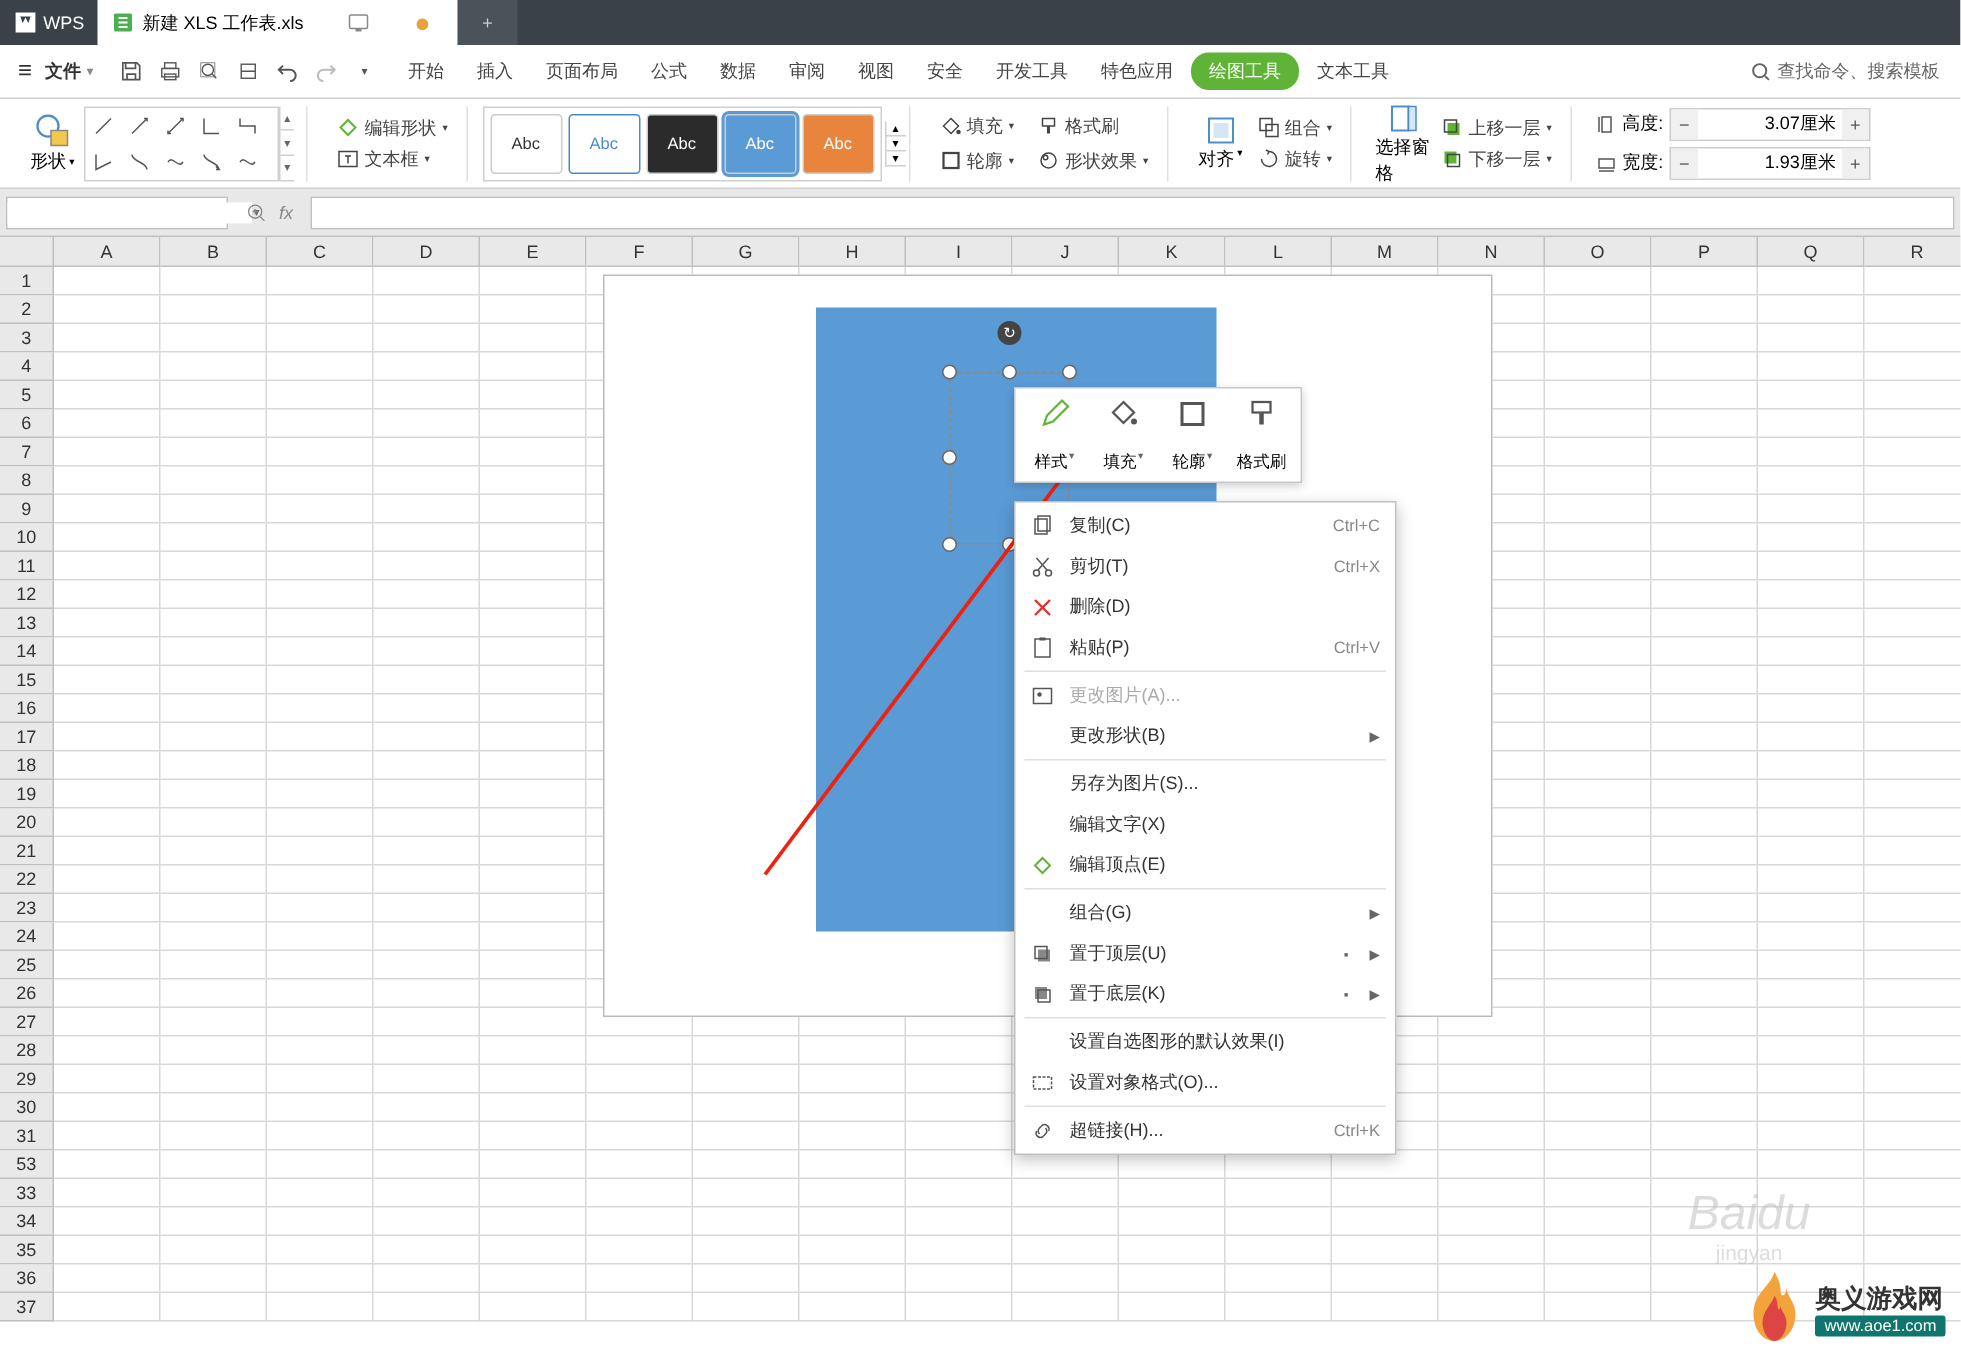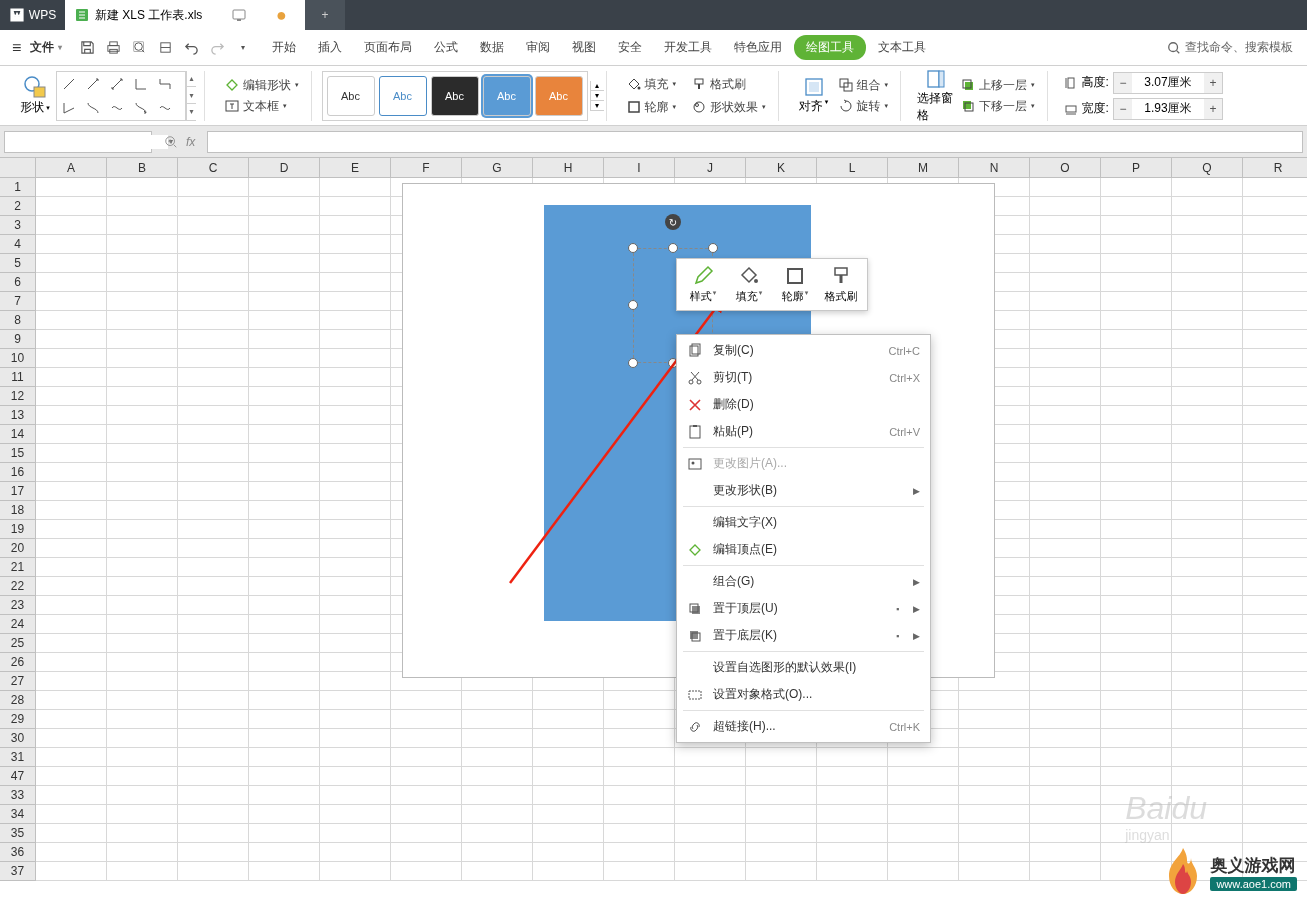--- a/index.html
+++ b/index.html
@@ -54,21 +54,21 @@
 .style-scroll { width: 14px; display: flex; flex-direction: column; }
 .style-scroll div { flex: 1; display: flex; align-items: center; justify-content: center; font-size: 8px; border-left: 1px solid #d0d0d0; border-bottom: 1px solid #d0d0d0; }
 .fill-group { display: flex; flex-direction: column; gap: 2px; }
 .align-main { display: flex; flex-direction: column; align-items: center; width: 38px; }
 .align-main svg { width: 22px; height: 22px; }
 .size-group { display: flex; flex-direction: column; gap: 4px; }
 .size-row { display: flex; align-items: center; gap: 4px; }
 .size-row svg { width: 14px; height: 14px; color: #555; }
 .spinner { display: flex; align-items: center; border: 1px solid #ccc; height: 22px; }
 .spinner button { width: 18px; height: 20px; border: none; background: #f0f0f0; color: #555; cursor: pointer; }
-.spinner input { width: 72px; border: none; text-align: center; padding: 0 4px; outline: none; }
+.spinner input { width: 96px; border: none; text-align: right; padding: 0 4px; outline: none; }
 
 
 .formula-bar { height: 32px; background: #e8e8e8; border-bottom: 1px solid #c0c0c0; display: flex; align-items: center; padding: 0 4px; gap: 4px; }
 .name-box { width: 148px; height: 22px; background: #fff; border: 1px solid #c0c0c0; display: flex; align-items: center; }
 .name-box input { flex: 1; border: none; padding: 0 4px; outline: none; }
 .name-box .dd { width: 16px; text-align: center; color: #666; font-size: 8px; border-left: 1px solid #ddd; }
 .fx-icons { display: flex; align-items: center; gap: 8px; color: #888; padding: 0 8px; }
 .fx-input { flex: 1; height: 22px; background: #fff; border: 1px solid #c0c0c0; }
 
 
@@ -88,35 +88,35 @@
 .sel-shape { position: absolute; }
 .sel-border { position: absolute; inset: 0; border: 1px dashed #888; }
 .handle { position: absolute; width: 10px; height: 10px; background: #fff; border: 1px solid #666; border-radius: 50%; }
 .rot-handle { position: absolute; width: 16px; height: 16px; background: #444; border-radius: 50%; display: flex; align-items: center; justify-content: center; color: #fff; font-size: 10px; }
 .arrow-annot { position: absolute; pointer-events: none; }
 
 
 .mini-toolbar { position: absolute; background: #fff; border: 1px solid #c8c8c8; box-shadow: 0 2px 6px rgba(0,0,0,0.2); display: flex; padding: 4px; gap: 2px; }
 .mini-btn { display: flex; flex-direction: column; align-items: center; width: 44px; padding: 2px; }
 .mini-btn svg { width: 22px; height: 22px; }
-.mini-btn span { font-size: 11px; margin-top: 2px; font-family: Liberation Serif, serif; }
+.mini-btn span { font-size: 11px; margin-top: 13px; font-family: Liberation Serif, serif; }
 .mini-btn .dd-arrow { font-size: 7px; color: #666; }
 
 
 .ctx-menu { position: absolute; background: #fff; border: 1px solid #c0c0c0; box-shadow: 0 3px 10px rgba(0,0,0,0.25); width: 255px; padding: 2px 0; }
 .ctx-item { display: flex; align-items: center; height: 27px; padding: 0 10px; gap: 10px; color: #333; cursor: pointer; }
 .ctx-item.disabled { color: #aaa; }
 .ctx-item .ico { width: 16px; height: 16px; display: flex; align-items: center; justify-content: center; color: #555; }
 .ctx-item .lbl { flex: 1; }
 .ctx-item .shortcut { color: #888; font-size: 11px; }
 .ctx-item .sub { color: #666; font-size: 9px; }
 .ctx-sep { height: 1px; background: #e0e0e0; margin: 2px 6px; }
 
 
-.watermark { position: absolute; right: 10px; bottom: 20px; opacity: 0.5; text-align: left; }
+.watermark { position: absolute; right: 10px; bottom: 20px; opacity: 0.5; text-align: center; }
 .watermark .big { font-size: 32px; color: #bbb; font-style: italic; }
 .watermark .sub { font-size: 14px; color: #bbb; }
 .site-logo { position: absolute; right: 10px; bottom: 15px; display: flex; align-items: center; gap: 6px; }
 .flame { width: 42px; height: 52px; }
 .site-text { display: flex; flex-direction: column; }
 .site-text .cn { font-size: 17px; font-weight: bold; color: #333; }
 .site-text .url { background: #0f766e; color: #fff; padding: 1px 6px; font-size: 11px; border-radius: 2px; }
 </style>
 </head>
 <body>
@@ -517,21 +517,21 @@
       <div class="row-h">22</div>
       <div class="row-h">23</div>
       <div class="row-h">24</div>
       <div class="row-h">25</div>
       <div class="row-h">26</div>
       <div class="row-h">27</div>
       <div class="row-h">28</div>
       <div class="row-h">29</div>
       <div class="row-h">30</div>
       <div class="row-h">31</div>
-      <div class="row-h">47</div>
+      <div class="row-h">53</div>
       <div class="row-h">33</div>
       <div class="row-h">34</div>
       <div class="row-h">35</div>
       <div class="row-h">36</div>
       <div class="row-h">37</div>
     </div>
   <div class="grid" id="grid">
       <div class="grid-row">
         <div class="grid-cell"></div>
         <div class="grid-cell"></div>
@@ -1387,20 +1387,24 @@
         </svg>
       </div>
     <span class="lbl">更改图片(A)...</span>
   </div>
   <div class="ctx-item">
     <div class="ico"></div>
     <span class="lbl">更改形状(B)</span>
     <span class="sub">▶</span>
   </div>
   <div class="ctx-sep"></div>
+  <div class="ctx-item">
+    <div class="ico"></div>
+    <span class="lbl">另存为图片(S)...</span>
+  </div>
   <div class="ctx-item">
     <div class="ico"></div>
     <span class="lbl">编辑文字(X)</span>
   </div>
   <div class="ctx-item">
     <div class="ico">
         <svg viewBox="0 0 16 16">
           <path d="M3 8l5-5 5 5-5 5z" fill="none" stroke="#5fb336" stroke-width="1.3"></path>
         </svg>
       </div>

